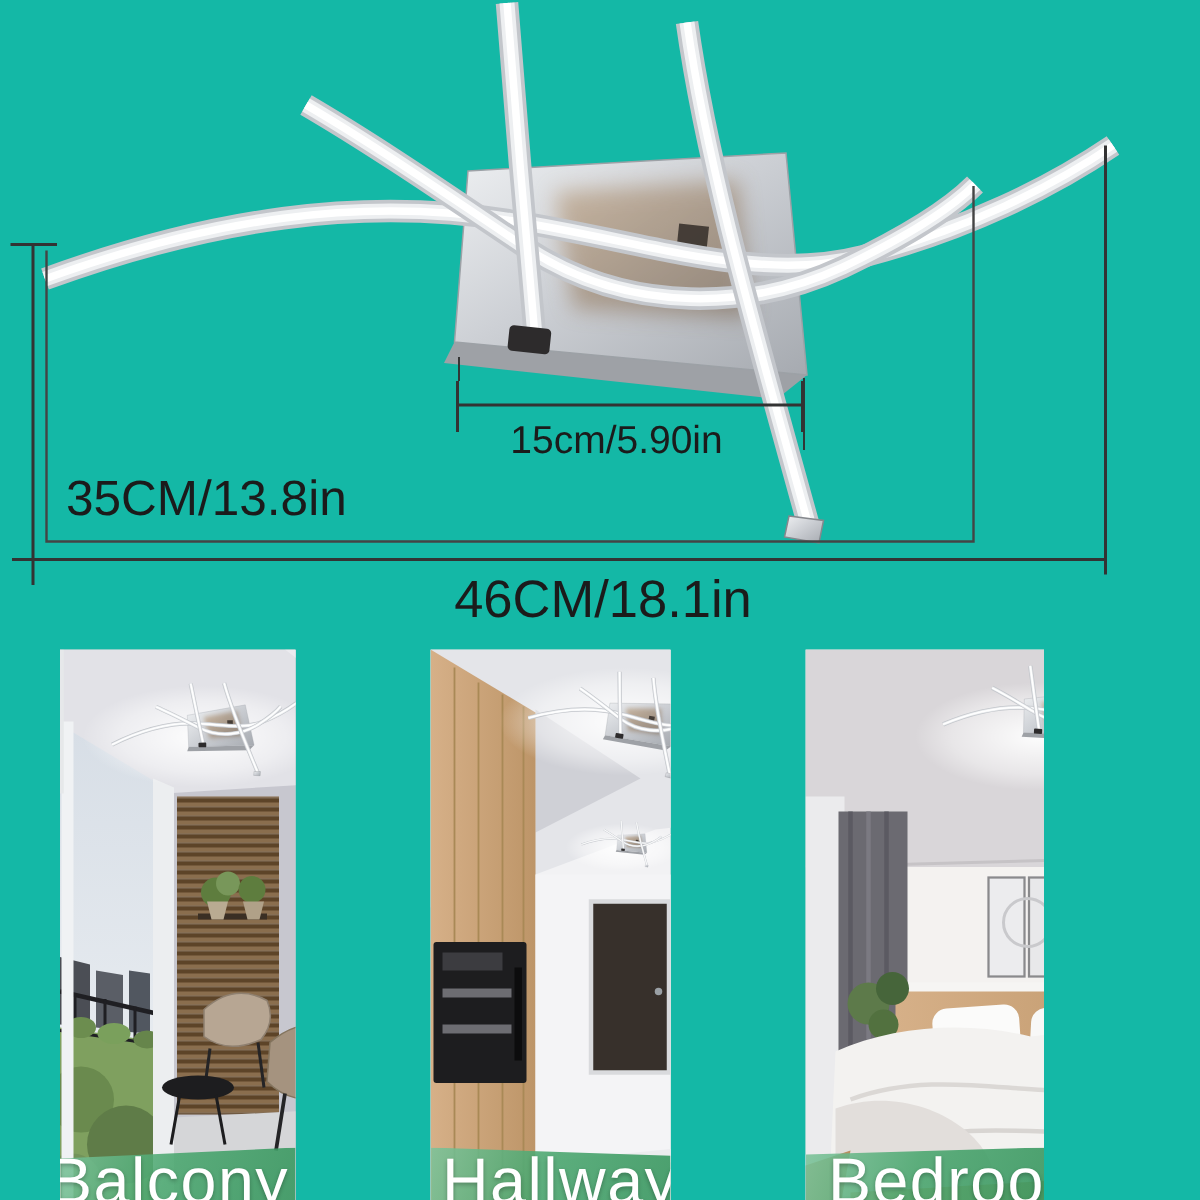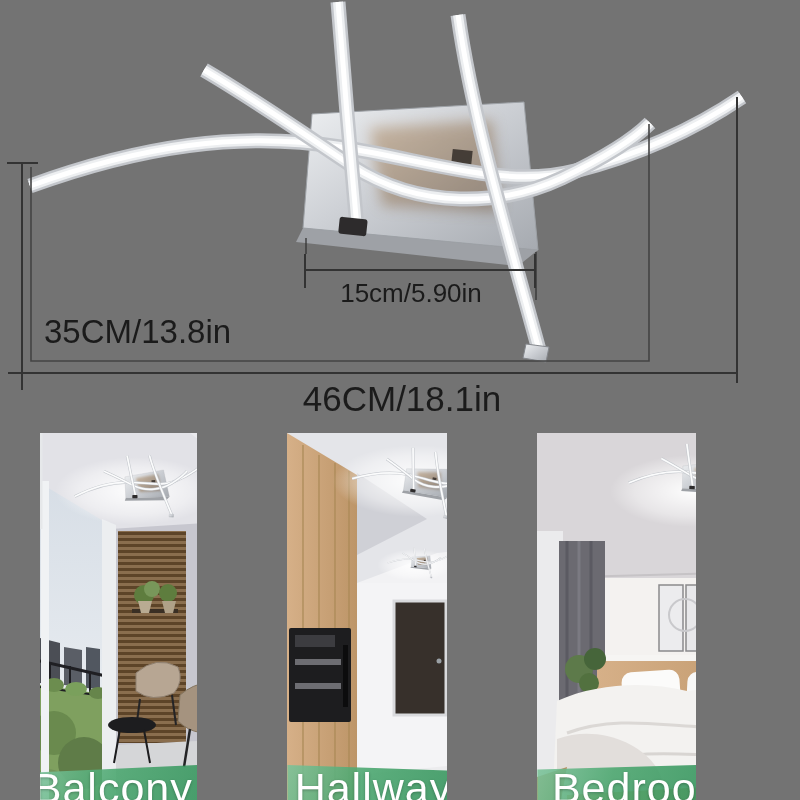--- a/index.html
+++ b/index.html
@@ -1,16 +1,16 @@
 <!DOCTYPE html>
 <html><head>
 <meta charset="utf-8">
 <style>
   html,body{margin:0;padding:0;background:#ffffff;}
-  .stage{position:relative;width:800px;height:800px;background:#737373;overflow:hidden;
+  .stage{position:relative;width:800px;height:800px;background:#14b8a6;overflow:hidden;
          font-family:"Liberation Sans",sans-serif;}
   .diagram{position:absolute;left:0;top:0;width:800px;height:417px;}
   .diagram svg{display:block;}
   .gallery{position:absolute;left:0;top:417px;width:736px;height:378px;display:flex;gap:10px;justify-content:center;}
   .photo{position:relative;height:378px;overflow:hidden;background:#ddd;}
   .photo svg{display:block;}
   .photo-balcony{width:258px;}
   .photo-hallway{width:262px;}
   .photo-bedroom{width:260px;}
   .band{position:absolute;left:0;right:0;bottom:0;height:46px;margin:0;

